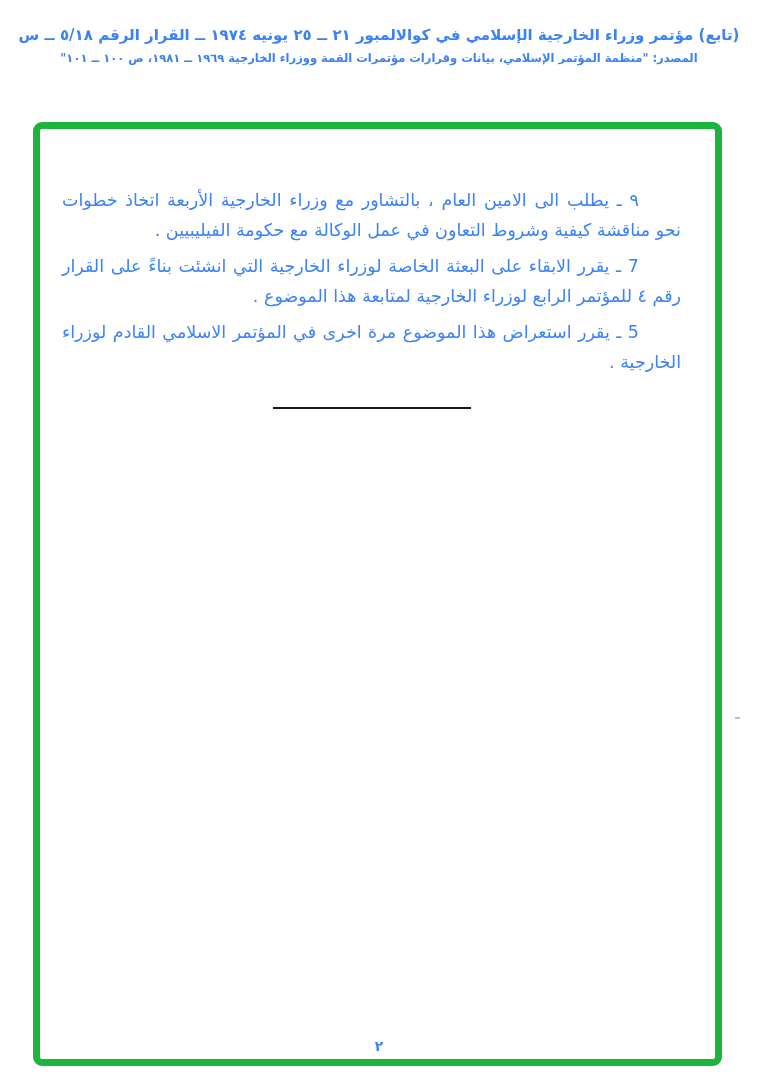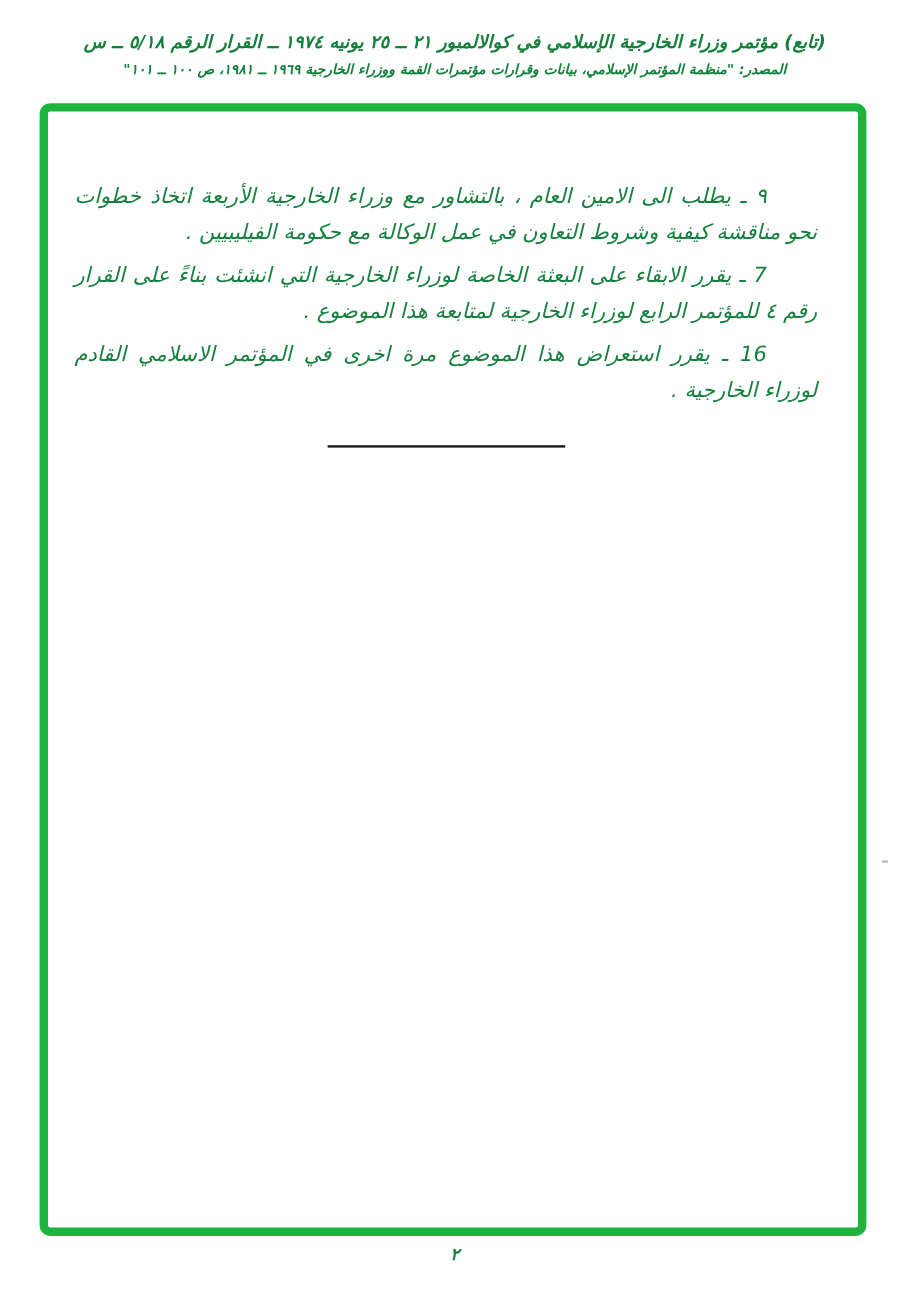--- a/index.html
+++ b/index.html
@@ -8,22 +8,21 @@
     background: #ffffff;
     font-family: "DejaVu Sans", sans-serif;
   }
   .page {
     position: relative;
     width: 758px;
     height: 1078px;
     background: #ffffff;
     overflow: hidden;
     direction: rtl;
-    color: #15803d;
-    font-style: italic;
+    color: #3b82f6;
   }
   .header {
     position: absolute;
     top: 26px;
     left: 0;
     right: 0;
     text-align: center;
   }
   .header-line1 {
     font-size: 15px;
@@ -84,27 +83,27 @@
 </head>
 <body>
 
 <div class="page">
 
   <div class="header">
     <div class="header-line1">(تابع) مؤتمر وزراء الخارجية الإسلامي في كوالالمبور ٢١ ــ ٢٥ يونيه ١٩٧٤ ــ القرار الرقم ٥/١٨ ــ س</div>
     <div class="header-line2">المصدر: "منظمة المؤتمر الإسلامي، بيانات وقرارات مؤتمرات القمة ووزراء الخارجية ١٩٦٩ ــ ١٩٨١، ص ١٠٠ ــ ١٠١"</div>
   </div>
 
-  <div class="green-box" style="border-color: rgb(29, 180, 62);">
+  <div class="green-box" style="border-color: rgb(29, 180, 62); margin-top: 36px;">
 
     <p class="clause">٩ ـ يطلب الى الامين العام ، بالتشاور مع وزراء الخارجية الأربعة اتخاذ خطوات نحو مناقشة كيفية وشروط التعاون في عمل الوكالة مع حكومة الفيليبيين .</p>
 
     <p class="clause">7 ـ يقرر الابقاء على البعثة الخاصة لوزراء الخارجية التي انشئت بناءً على القرار رقم ٤ للمؤتمر الرابع لوزراء الخارجية لمتابعة هذا الموضوع .</p>
 
-    <p class="clause">16 ـ يقرر استعراض هذا الموضوع مرة اخرى في المؤتمر الاسلامي القادم لوزراء الخارجية .</p>
+    <p class="clause">5 ـ يقرر استعراض هذا الموضوع مرة اخرى في المؤتمر الاسلامي القادم لوزراء الخارجية .</p>
 
 
     <div class="divider" style="background: rgb(26, 26, 26);"></div>
   </div>
 
   <div class="page-number">٢</div>
 
   <div class="scan-artifact"></div>
 
 </div>

